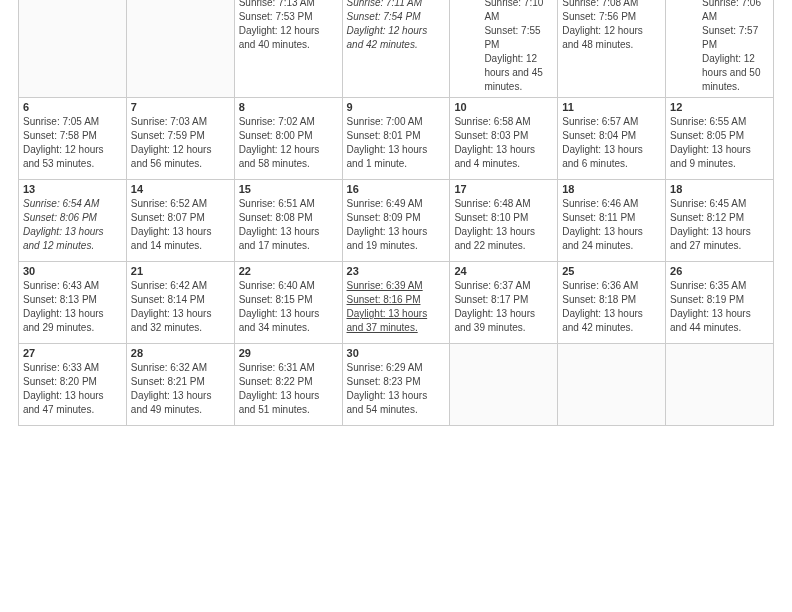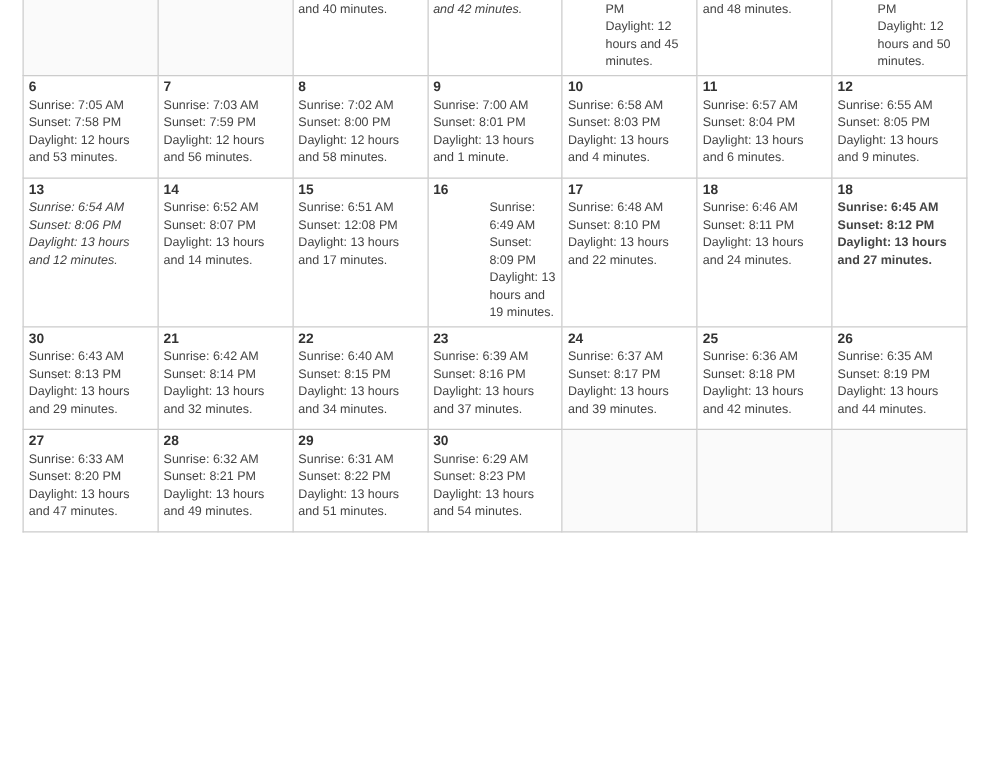--- a/index.html
+++ b/index.html
@@ -209,44 +209,44 @@
           </td>
           <td>
             <span class="day-number">14</span>
             <div class="day-info" style="white-space: pre-line;">Sunrise: 6:52 AM
 Sunset: 8:07 PM
 Daylight: 13 hours and 14 minutes.</div>
           </td>
           <td>
             <span class="day-number">15</span>
             <div class="day-info" style="white-space: pre-line;">Sunrise: 6:51 AM
-Sunset: 12:08 PM
+Sunset: 8:08 PM
 Daylight: 13 hours and 17 minutes.</div>
           </td>
           <td>
             <span class="day-number">16</span>
-            <div class="day-info" style="white-space: pre-line; margin-left: 45px;">Sunrise: 6:49 AM
+            <div class="day-info" style="white-space: pre-line;">Sunrise: 6:49 AM
 Sunset: 8:09 PM
 Daylight: 13 hours and 19 minutes.</div>
           </td>
           <td>
             <span class="day-number">17</span>
             <div class="day-info" style="white-space: pre-line;">Sunrise: 6:48 AM
 Sunset: 8:10 PM
 Daylight: 13 hours and 22 minutes.</div>
           </td>
           <td>
             <span class="day-number">18</span>
             <div class="day-info" style="white-space: pre-line;">Sunrise: 6:46 AM
 Sunset: 8:11 PM
 Daylight: 13 hours and 24 minutes.</div>
           </td>
           <td>
             <span class="day-number">18</span>
-            <div class="day-info" style="white-space: pre-line; font-weight: bold;">Sunrise: 6:45 AM
+            <div class="day-info" style="white-space: pre-line;">Sunrise: 6:45 AM
 Sunset: 8:12 PM
 Daylight: 13 hours and 27 minutes.</div>
           </td>
         </tr>
         <tr>
           <td>
             <span class="day-number">30</span>
             <div class="day-info" style="white-space: pre-line;">Sunrise: 6:43 AM
 Sunset: 8:13 PM
 Daylight: 13 hours and 29 minutes.</div>
@@ -258,21 +258,21 @@
 Daylight: 13 hours and 32 minutes.</div>
           </td>
           <td>
             <span class="day-number">22</span>
             <div class="day-info" style="white-space: pre-line;">Sunrise: 6:40 AM
 Sunset: 8:15 PM
 Daylight: 13 hours and 34 minutes.</div>
           </td>
           <td>
             <span class="day-number">23</span>
-            <div class="day-info" style="white-space: pre-line;">Sunrise: 6:39 AM
+            <div class="day-info" style="white-space: pre-line; text-decoration: underline;">Sunrise: 6:39 AM
 Sunset: 8:16 PM
 Daylight: 13 hours and 37 minutes.</div>
           </td>
           <td>
             <span class="day-number">24</span>
             <div class="day-info" style="white-space: pre-line;">Sunrise: 6:37 AM
 Sunset: 8:17 PM
 Daylight: 13 hours and 39 minutes.</div>
           </td>
           <td>

